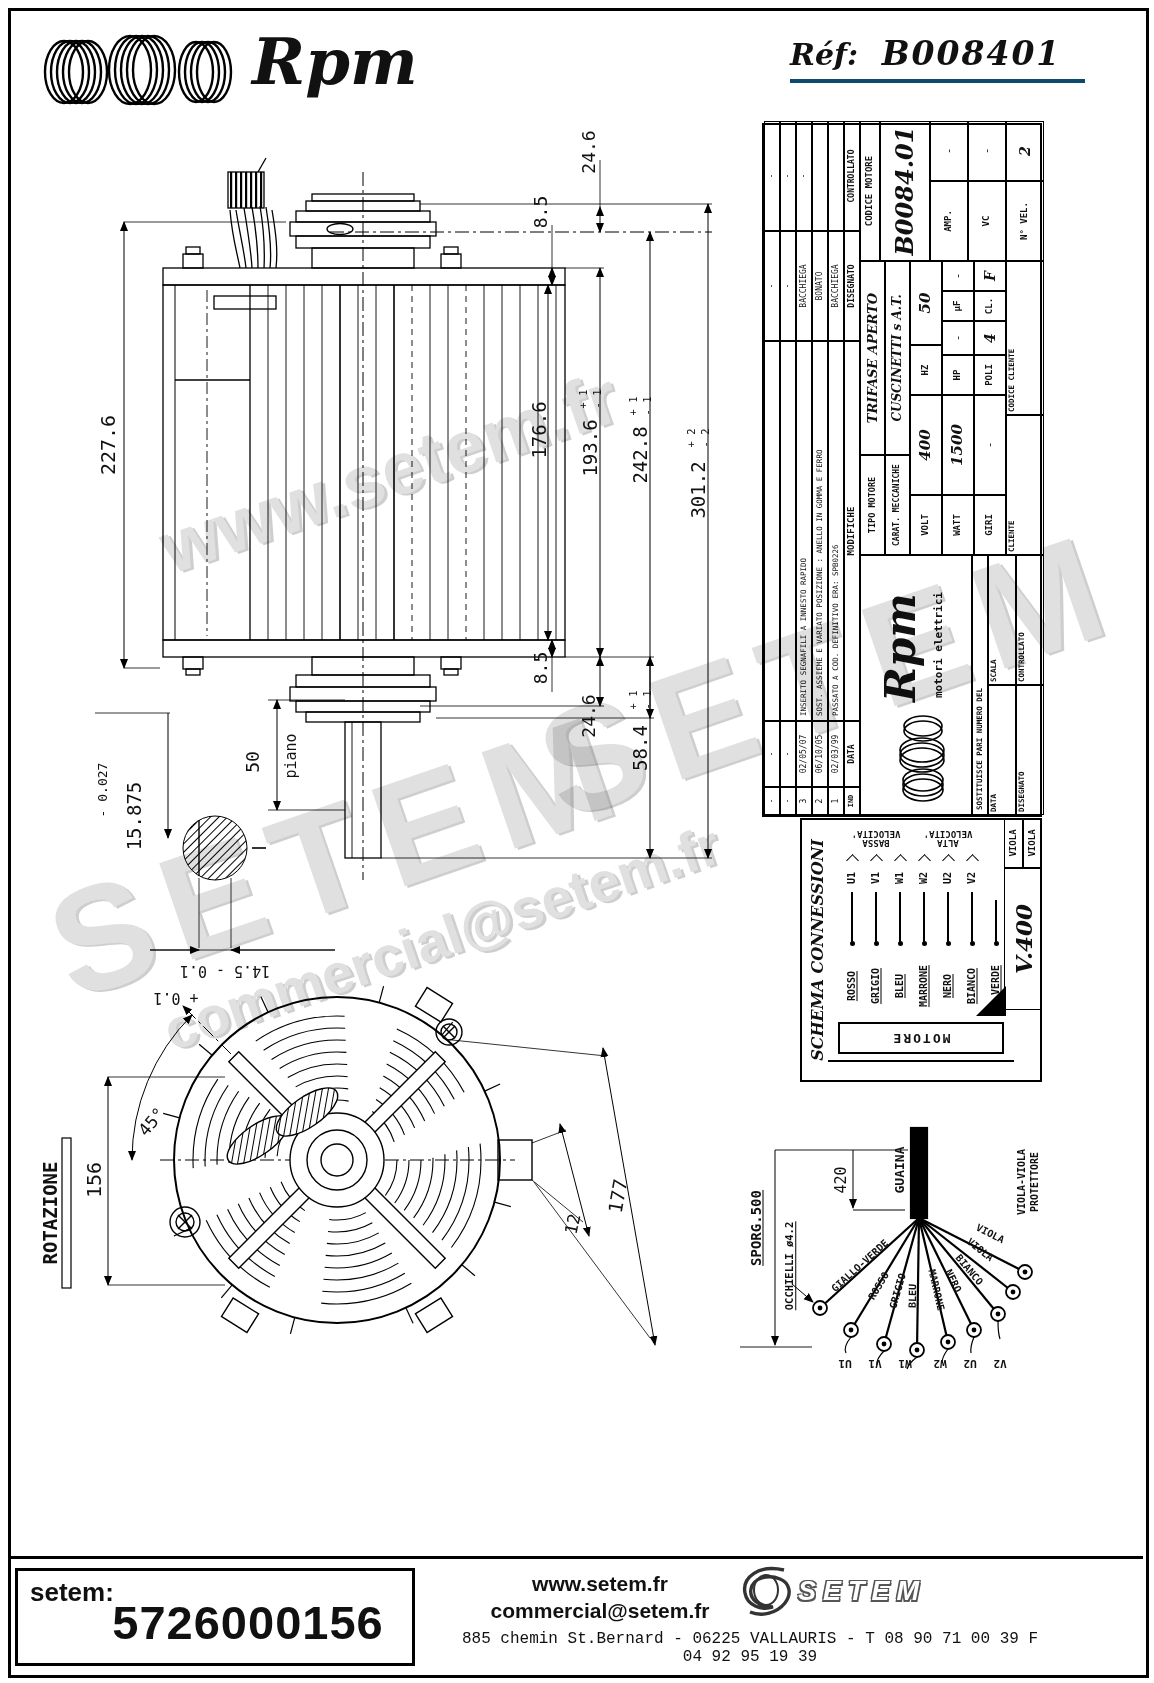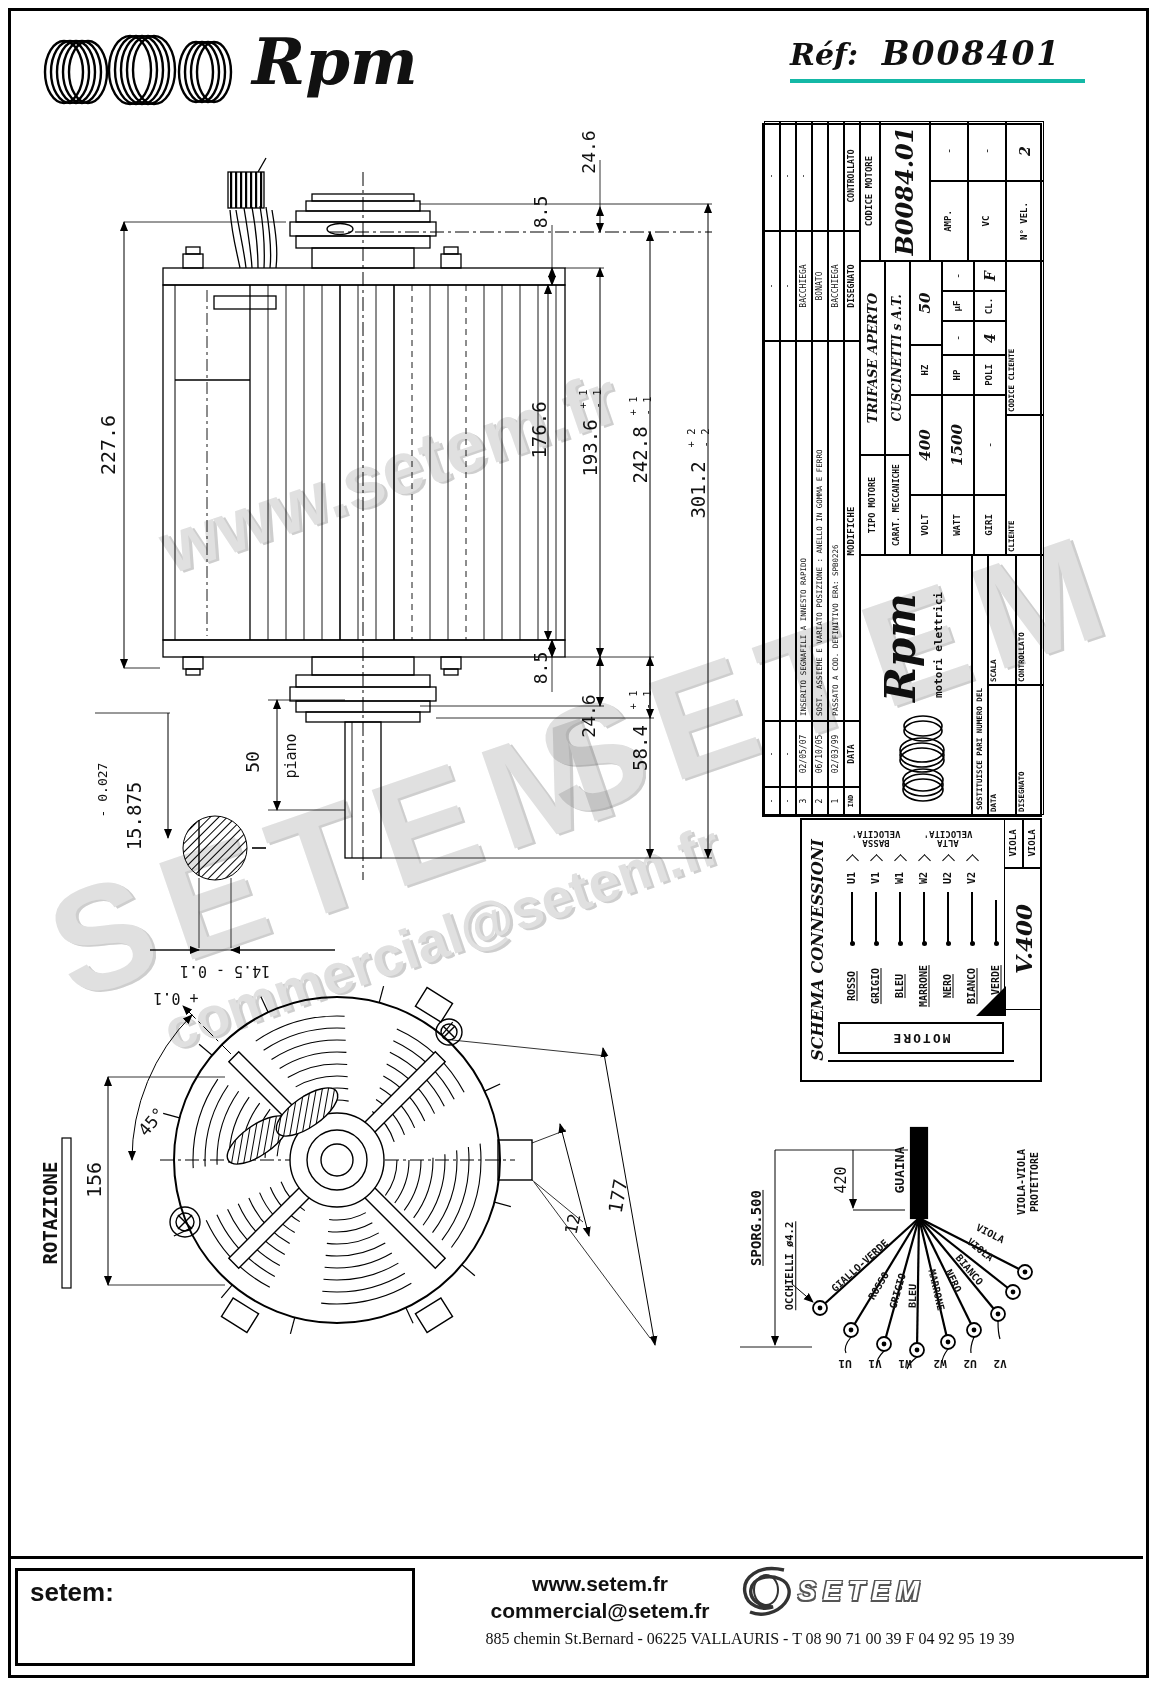--- a/index.html
+++ b/index.html
@@ -281,21 +281,21 @@
         <ellipse cx="104" cy="44" rx="21" ry="34"></ellipse>
         <ellipse cx="110" cy="44" rx="21" ry="34"></ellipse>
         <ellipse cx="116" cy="44" rx="21" ry="34"></ellipse>
       <ellipse cx="158" cy="46" rx="17" ry="30"></ellipse>
         <ellipse cx="164" cy="46" rx="17" ry="30"></ellipse>
         <ellipse cx="170" cy="46" rx="17" ry="30"></ellipse>
         <ellipse cx="176" cy="46" rx="17" ry="30"></ellipse>
     </g>
   </svg>
   <div class="a ser" style="left:252px;top:24px;font-size:64px">Rpm</div>
-  <div class="a" style="left:790px;top:34px;width:295px;border-bottom:4px solid #14b8a6;padding-bottom:6px;text-align:left">
+  <div class="a" style="left:790px;top:34px;width:295px;border-bottom:4px solid #0c4a6e;padding-bottom:6px;text-align:left">
     <span class="ser" style="font-size:30px">Réf:</span>
     <span class="ser" style="font-size:33px;letter-spacing:2px;margin-left:14px">B008401</span>
   </div>
 
   <div class="lbl" style="left:108px;top:445px;--r:-90deg;font-size:20px">227.6</div>
   <div class="lbl" style="left:589px;top:152px;--r:-90deg;font-size:18px">24.6</div>
   <div class="lbl" style="left:541px;top:212px;--r:-90deg;font-size:18px">8.5</div>
   <div class="lbl" style="left:539px;top:430px;--r:-90deg;font-size:19px">176.6</div>
   <div class="lbl" style="left:590px;top:448px;--r:-90deg;font-size:19px">193.6</div>
   <div class="lbl" style="left:583px;top:399px;--r:-90deg;font-size:10.5px">+ 1</div>
@@ -621,29 +621,30 @@
   <div class="cell" style="left:1023px;top:818px;width:19px;height:50px"></div>
   <div class="lbl" style="left:1013px;top:843px;--r:-90deg;font-size:9px;font-weight:bold">VIOLA</div>
   <div class="lbl" style="left:1032px;top:843px;--r:-90deg;font-size:9px;font-weight:bold">VIOLA</div>
   <div class="cell" style="left:1004px;top:868px;width:38px;height:142px"></div>
   <div class="lbl ser" style="left:1023px;top:939px;--r:-90deg;font-size:23px">V.400</div>
   <div class="a" style="left:976px;top:986px;width:0;height:0;border-bottom:30px solid #000;border-left:30px solid transparent"></div>
 
   <div class="vl" style="left:8px;top:1556px;width:1135px;height:3px"></div>
   <div class="a" style="left:15px;top:1568px;width:400px;height:98px;border:3px solid #000;box-sizing:border-box;background:#fff">
     <div style="position:absolute;left:12px;top:6px;font-size:26px;font-weight:bold;font-family:'Liberation Sans',sans-serif">setem:</div>
+    <div style="position:absolute;left:70px;top:24px;width:320px;text-align:center;font-size:47px;font-weight:bold;font-family:'Liberation Sans',sans-serif;letter-spacing:1px">5726000156</div>
   </div>
   <div class="a" style="left:470px;top:1570px;width:260px;text-align:center;font-family:'Liberation Sans',sans-serif;font-weight:bold;font-size:21px;line-height:1.3">
     <div>www.setem.fr</div>
     <div>commercial@setem.fr</div>
   </div>
   <svg class="a" style="left:738px;top:1564px" width="56" height="54">
     <path d="M46 6 C20 0 4 14 7 29 C9 41 23 47 35 43 C21 43 11 35 13 25 C15 14 30 10 42 15 C52 19 54 30 47 39 C39 49 24 53 12 48" fill="none" stroke="#333" stroke-width="3.4"></path>
     <ellipse cx="28" cy="26" rx="12" ry="15" fill="none" stroke="#333" stroke-width="2"></ellipse>
   </svg>
   <div class="a" style="left:798px;top:1576px;font-family:'Liberation Sans',sans-serif;font-weight:bold;font-style:italic;font-size:27px;letter-spacing:7px;color:#fff;text-shadow:-1.5px -1.5px 0 #555,1.5px -1.5px 0 #555,-1.5px 1.5px 0 #555,1.5px 1.5px 0 #555">SETEM</div>
-  <div class="a" style="left:450px;top:1630px;width:600px;text-align:center;font-family:Liberation Serif, serif;font-size:16px">885 chemin St.Bernard  -  06225 VALLAURIS  -  T 08 90 71 00 39   F 04 92 95 19 39</div>
+  <div class="a" style="left:450px;top:1630px;width:600px;text-align:center;font-family:Liberation Mono, monospace;font-size:16px">885 chemin St.Bernard  -  06225 VALLAURIS  -  T 08 90 71 00 39   F 04 92 95 19 39</div>
 
   <div class="wm" style="left:150px;top:430px;font-size:74px">www.setem.fr</div>
   <div class="wm" style="left:40px;top:770px;font-size:148px;letter-spacing:.12em">SETEM</div>
   <div class="wm" style="left:530px;top:590px;font-size:148px;letter-spacing:.12em">SETEM</div>
   <div class="wm" style="left:150px;top:905px;font-size:56px">commercial@setem.fr</div>
 </div>
 
 </body></html>

